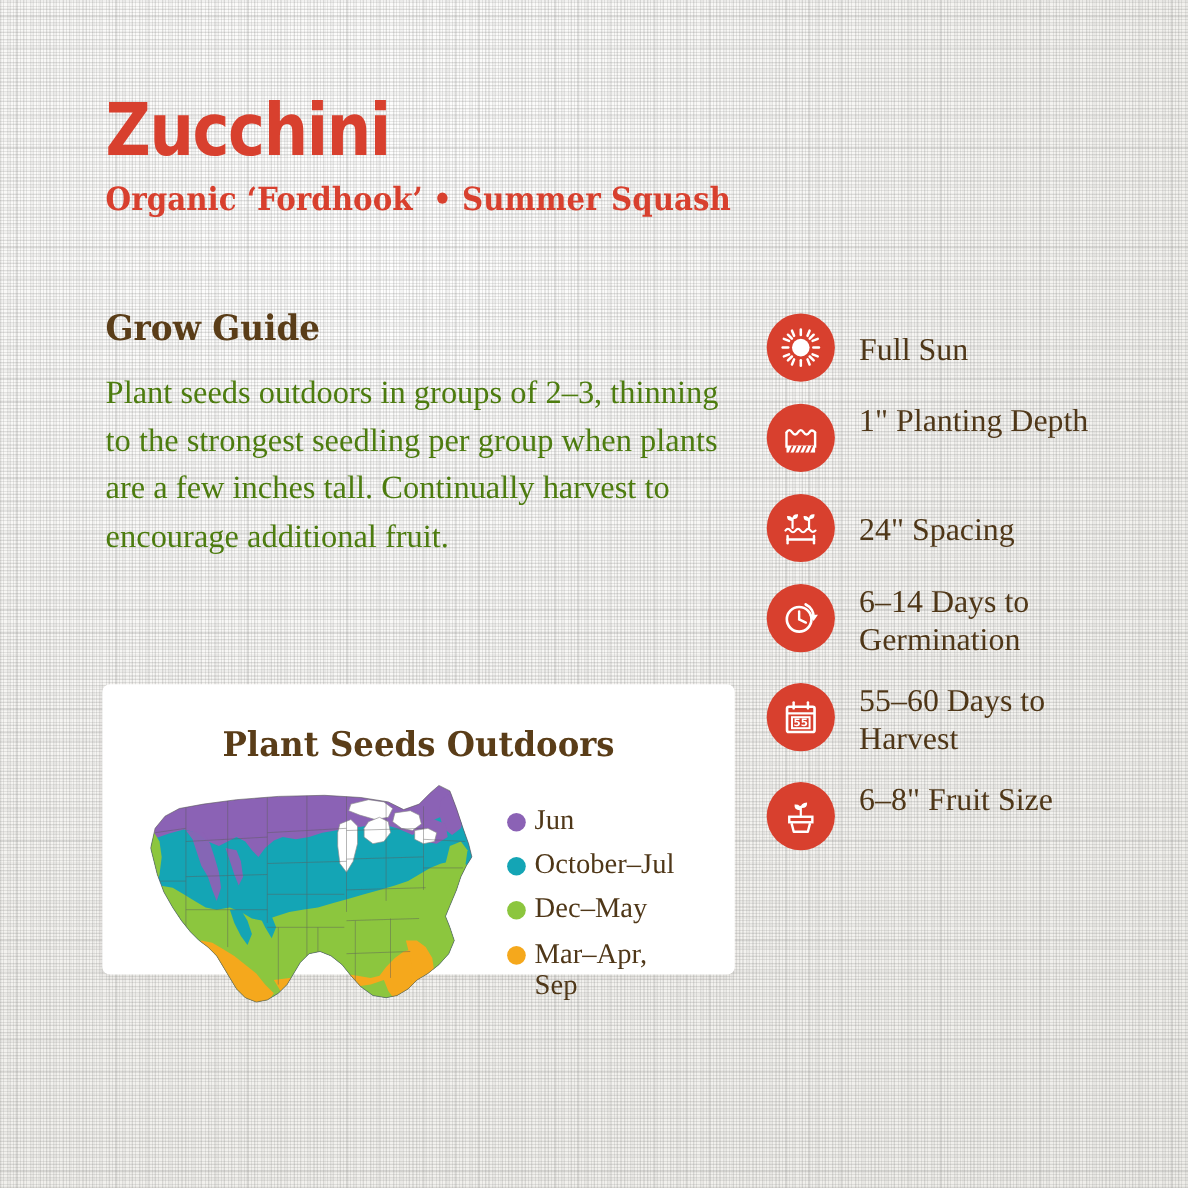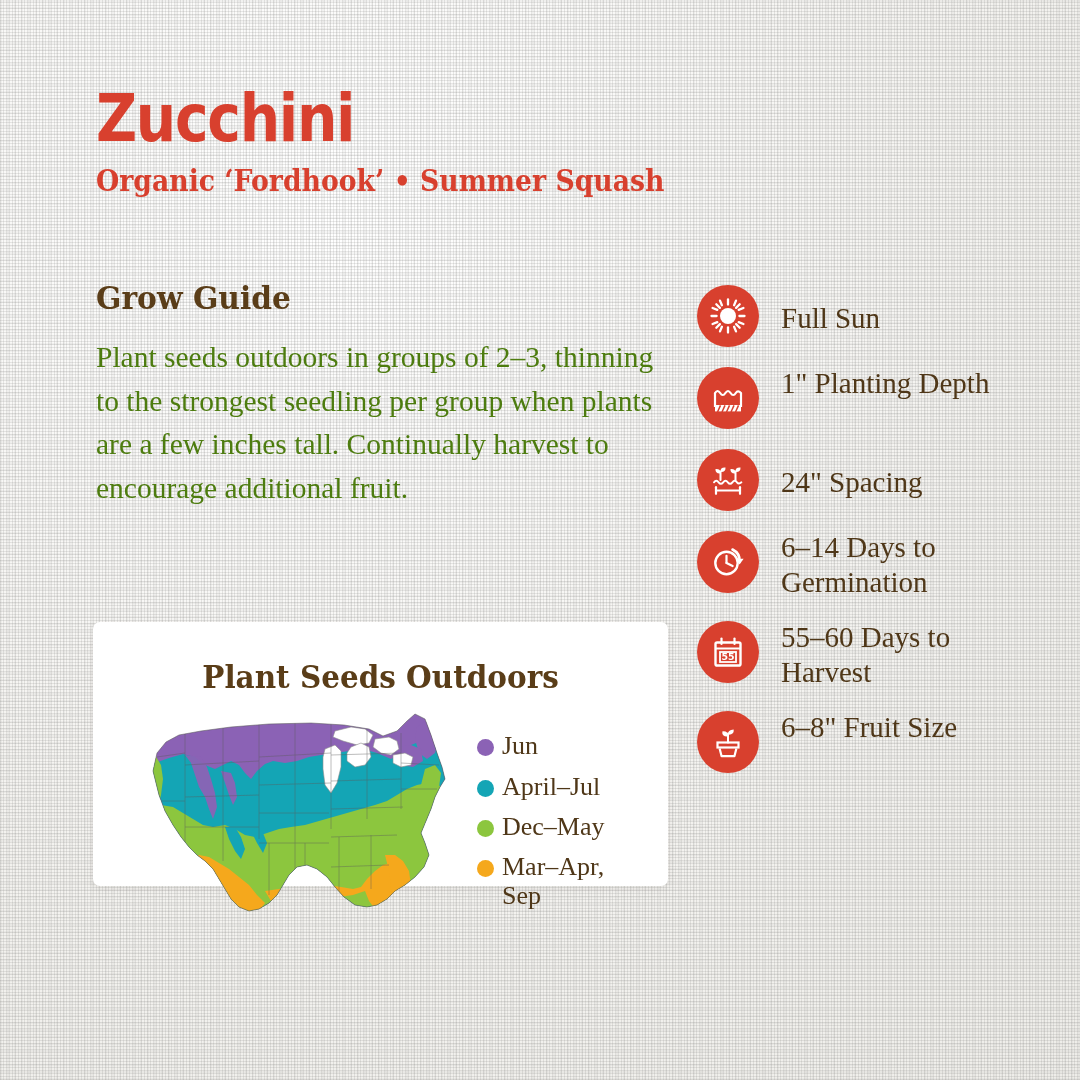--- a/index.html
+++ b/index.html
@@ -158,23 +158,23 @@
     font-family: "DejaVu Serif", serif;
     font-weight: bold;
     font-size: 31px;
     color: #5a3d18;
     text-align: center;
     margin-top: 37px;
     transform: scaleX(0.95);
   }
   #map-body {
     display: flex;
-    align-items: flex-end;
+    align-items: center;
     margin-top: 14px;
-    padding-left: 46px;
+    padding-left: 30px;
   }
   #map-figure {
     width: 330px;
     height: 212px;
   }
   #map-figure svg { display: block; width: 330px; height: 212px; }
   #map-legend {
     margin-left: 8px;
     padding-top: 22px;
   }
@@ -448,21 +448,21 @@
 
       <div id="map-legend">
 
         <div class="legend-entry">
           <div class="legend-swatch" style="background:#8B62B5"></div>
           <div class="legend-text">Jun</div>
         </div>
 
         <div class="legend-entry">
           <div class="legend-swatch" style="background:#14A5B5"></div>
-          <div class="legend-text">April–Jul</div>
+          <div class="legend-text">October–Jul</div>
         </div>
 
         <div class="legend-entry">
           <div class="legend-swatch" style="background:#8CC63E"></div>
           <div class="legend-text">Dec–May</div>
         </div>
 
         <div class="legend-entry">
           <div class="legend-swatch" style="background:#F5A81C"></div>
           <div class="legend-text">Mar–Apr, Sep</div>

